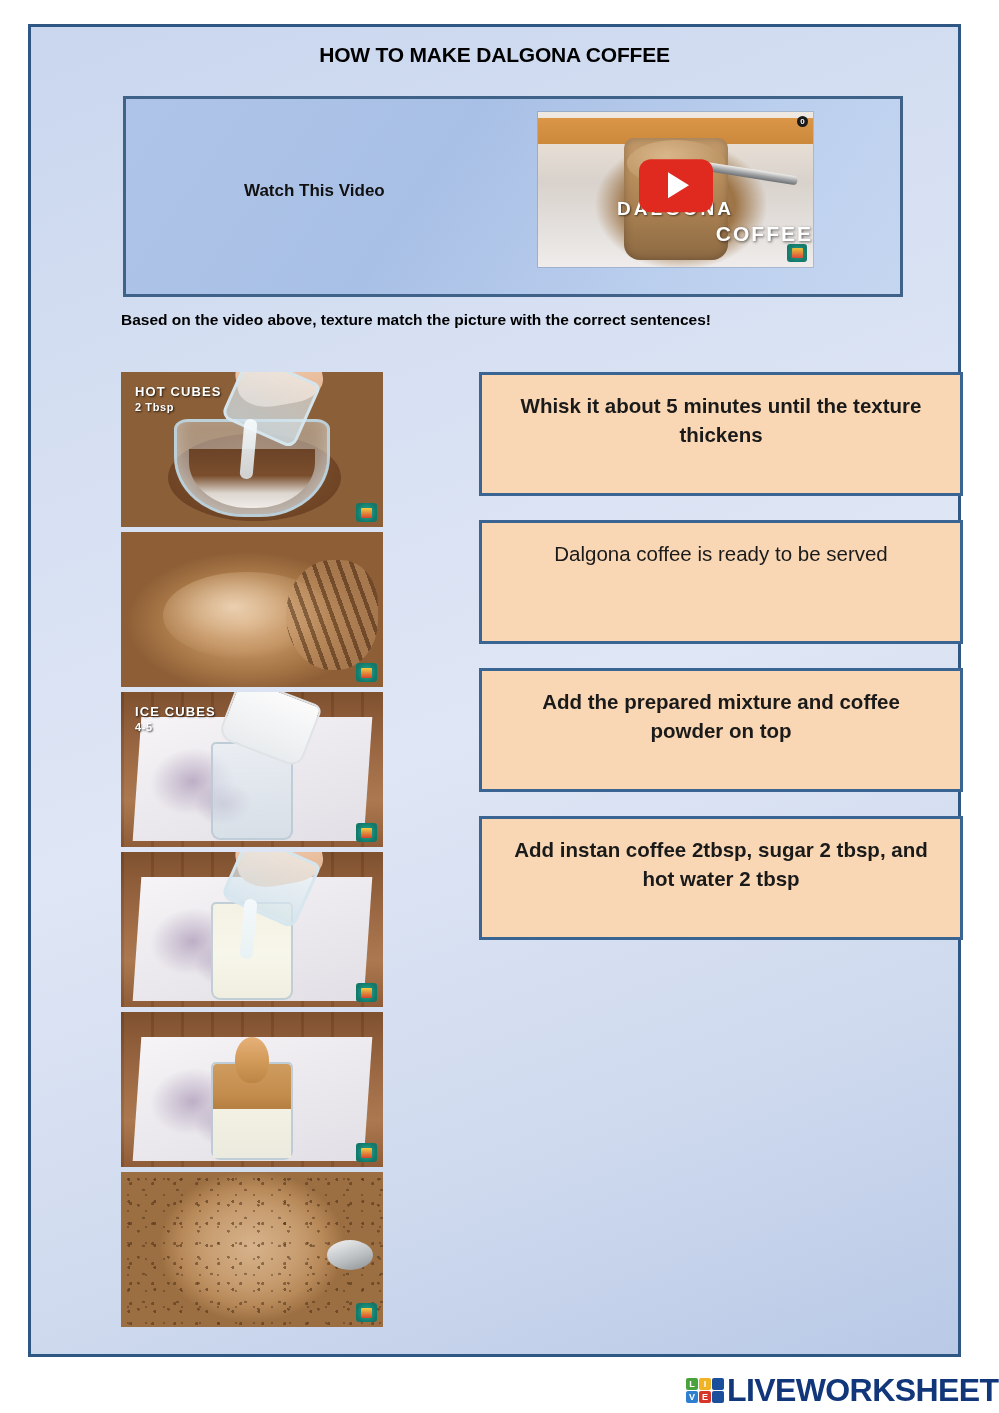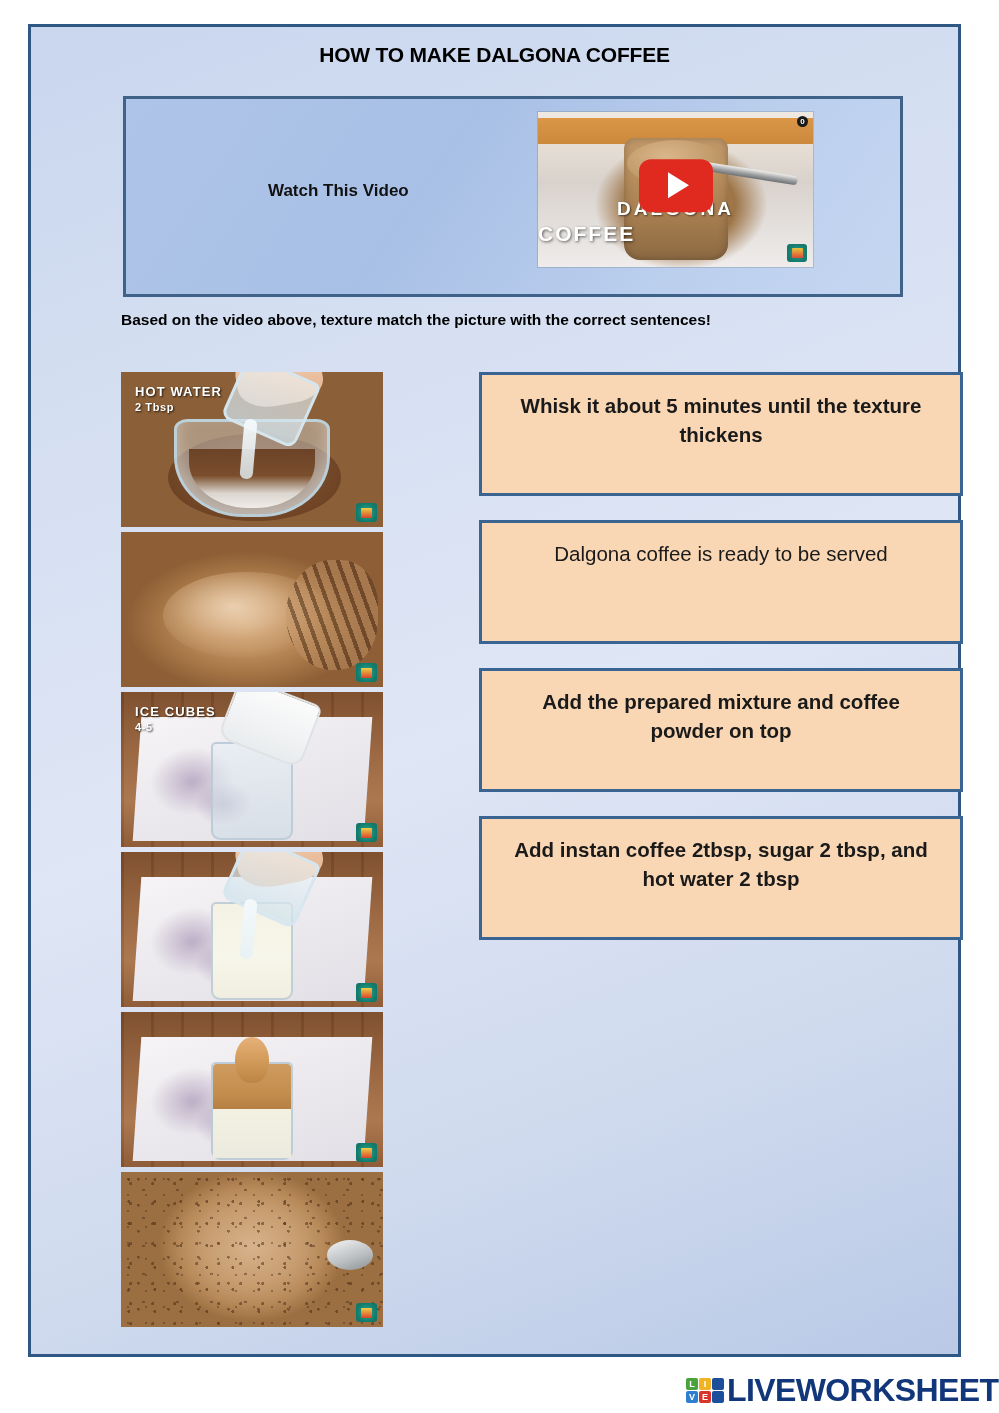--- a/index.html
+++ b/index.html
@@ -53,21 +53,20 @@
     background: linear-gradient(125deg, #aec4e8 0%, #a9c0e6 40%, #bcd0ee 75%, #c5d6f0 100%);
     box-sizing: border-box;
   }
   #watch-video-label {
     position: absolute;
     left: 118px;
     top: 82px;
     font-size: 17px;
     font-weight: bold;
     color: #111111;
-    margin-left: 24px;
   }
 
   
   #video-thumbnail {
     position: absolute;
     left: 412px;
     top: 13px;
     width: 275px;
     height: 155px;
     overflow: hidden;
@@ -128,21 +127,21 @@
     font-size: 19px;
     font-weight: bold;
     letter-spacing: 3px;
     font-variant: small-caps;
     text-shadow: 1px 1px 2px rgba(0,0,0,0.55);
   }
   .thumb-title-bottom {
     position: absolute;
     left: 0; top: 110px;
     width: 100%;
-    text-align: left;
+    text-align: right;
     color: #ffffff;
     font-size: 21px;
     font-weight: bold;
     letter-spacing: 2px;
     font-variant: small-caps;
     text-shadow: 1px 1px 3px rgba(0,0,0,0.6);
   }
   #play-button {
     position: absolute;
     left: 50%;
@@ -579,21 +578,21 @@
 
       <div class="photo">
         <div class="scene-wood"></div>
         <div class="cork-board"></div>
         <div class="glass-bowl">
           <div class="bowl-content-dark"></div>
         </div>
         <div class="hand"></div>
         <div class="pour-jar"></div>
         <div class="pour-stream"></div>
-        <div class="overlay-label">HOT WATER</div>
+        <div class="overlay-label">HOT CUBES</div>
         <div class="overlay-sub">2 Tbsp</div>
         <div class="wm"></div>
       </div>
 
       <div class="photo">
         <div class="scene-wood2"></div>
         <div class="cream-swirl"></div>
         <div class="whisk"></div>
         <div class="wm"></div>
       </div>

